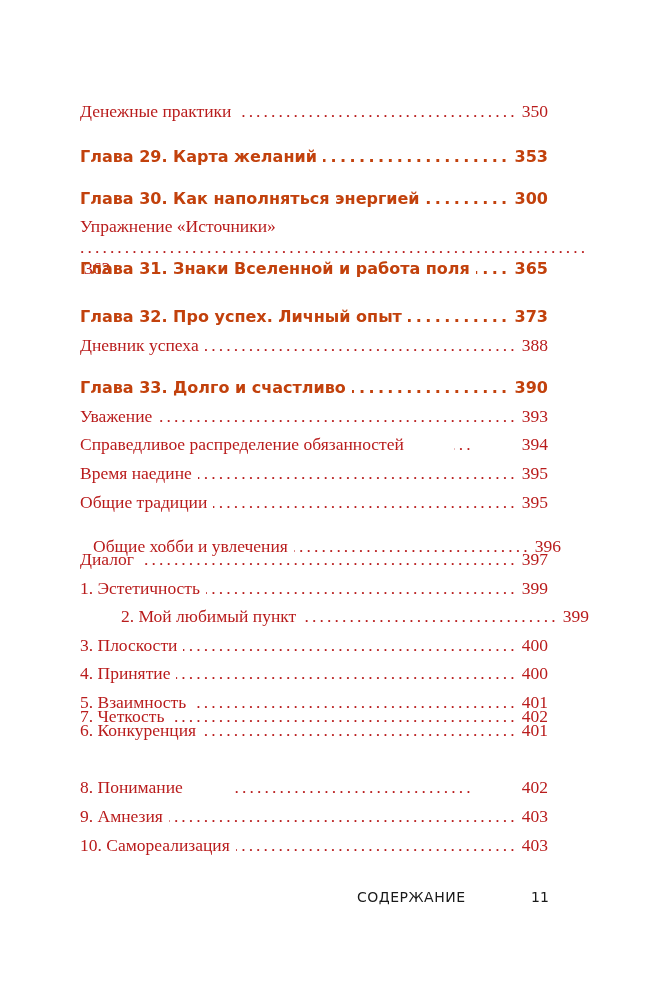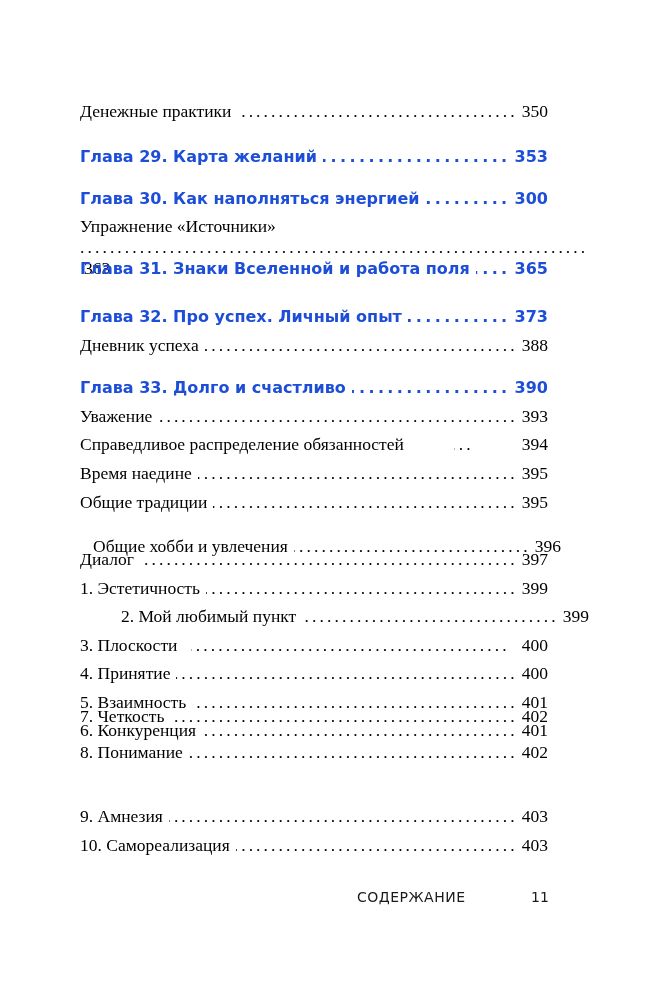--- a/index.html
+++ b/index.html
@@ -2,22 +2,22 @@
 <html><head>
 <meta charset="utf-8">
 <style>
   html, body { margin:0; padding:0; background:#ffffff; }
   body { width:667px; height:1000px; position:relative; overflow:hidden; color:#1a1a1a; }
   .toc { position:absolute; left:80px; width:468px; top:0; }
   .row { position:absolute; left:0; width:468px; display:flex; align-items:baseline; white-space:nowrap; }
   .row .title { flex:0 0 auto; padding-right:6px; }
   .row .dots { flex:1 1 auto; overflow:hidden; letter-spacing:3.1px; text-align:right; direction:rtl; }
   .row .page { flex:0 0 auto; padding-left:4px; }
-  .sub { font-family:"Liberation Serif", "DejaVu Serif", serif; font-size:17.5px; color:#000000; }
-  .chap { font-family:"DejaVu Sans", "Liberation Sans", sans-serif; font-size:16px; font-weight:bold; color:#1d4ed8; }
+  .sub { font-family:"Liberation Serif", "DejaVu Serif", serif; font-size:17.5px; color:#b91c1c; }
+  .chap { font-family:"DejaVu Sans", "Liberation Sans", sans-serif; font-size:16px; font-weight:bold; color:#c2410c; }
   .chap .dots { letter-spacing:3.4px; }
   .footer { position:absolute; top:889px; left:0; width:667px; font-family:"DejaVu Sans", "Liberation Sans", sans-serif; font-size:14px; color:#1a1a1a; }
   .footer .label { position:absolute; left:357px; letter-spacing:0.5px; }
   .footer .num { position:absolute; left:531px; }
 </style>
 </head>
 <body>
 
 <div class="toc" id="toc">
     <div class="row sub" style="top: 101px;">
@@ -93,21 +93,21 @@
     <div class="row sub" style="top: 578px;">
       <span class="title">1. Эстетичность</span>
       <span class="dots">....................................................................</span>
       <span class="page">399</span>
     </div>
     <div class="row sub" style="top: 606px; margin-left: 41px;">
       <span class="title">2. Мой любимый пункт</span>
       <span class="dots">....................................................................</span>
       <span class="page">399</span>
     </div>
-    <div class="row sub" style="top: 635px; gap: 8px;">
+    <div class="row sub" style="top: 635px;">
       <span class="title">3. Плоскости</span>
       <span class="dots">....................................................................</span>
       <span class="page">400</span>
     </div>
     <div class="row sub" style="top: 663px;">
       <span class="title">4. Принятие</span>
       <span class="dots">....................................................................</span>
       <span class="page">400</span>
     </div>
     <div class="row sub" style="top: 692px;">
@@ -118,21 +118,21 @@
     <div class="row sub" style="top: 720px;">
       <span class="title">6. Конкуренция</span>
       <span class="dots">....................................................................</span>
       <span class="page">401</span>
     </div>
     <div class="row sub" style="top: 706px;">
       <span class="title">7. Четкость</span>
       <span class="dots">....................................................................</span>
       <span class="page">402</span>
     </div>
-    <div class="row sub" style="top: 742px;">
+    <div class="row sub" style="top: 777px; gap: 44px;">
       <span class="title">8. Понимание</span>
       <span class="dots">....................................................................</span>
       <span class="page">402</span>
     </div>
     <div class="row sub" style="top: 806px;">
       <span class="title">9. Амнезия</span>
       <span class="dots">....................................................................</span>
       <span class="page">403</span>
     </div>
     <div class="row sub" style="top: 835px;">

